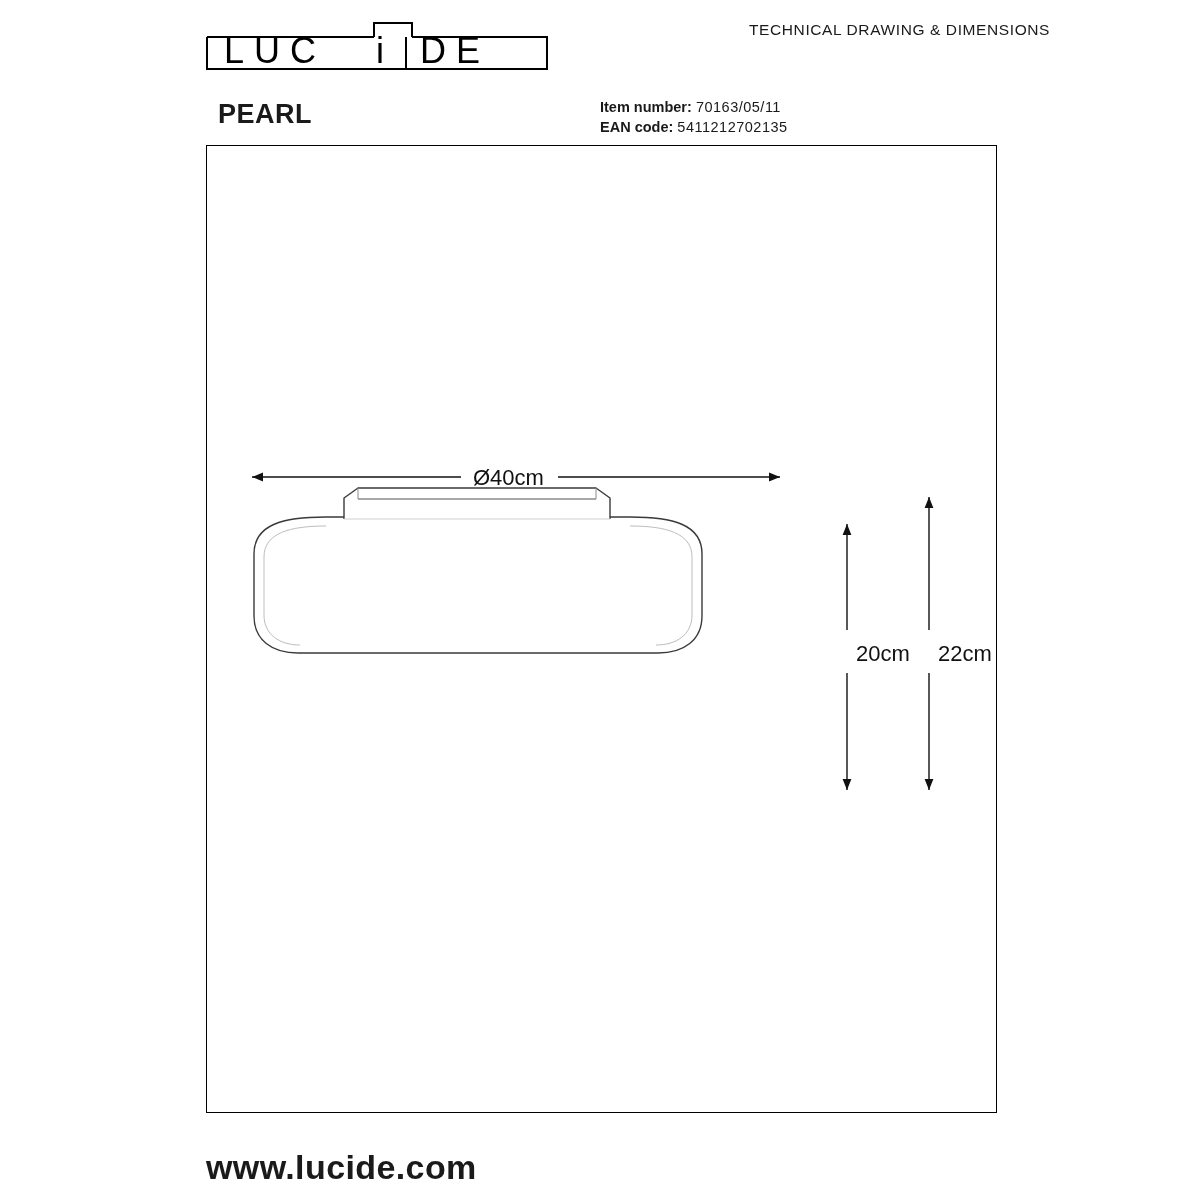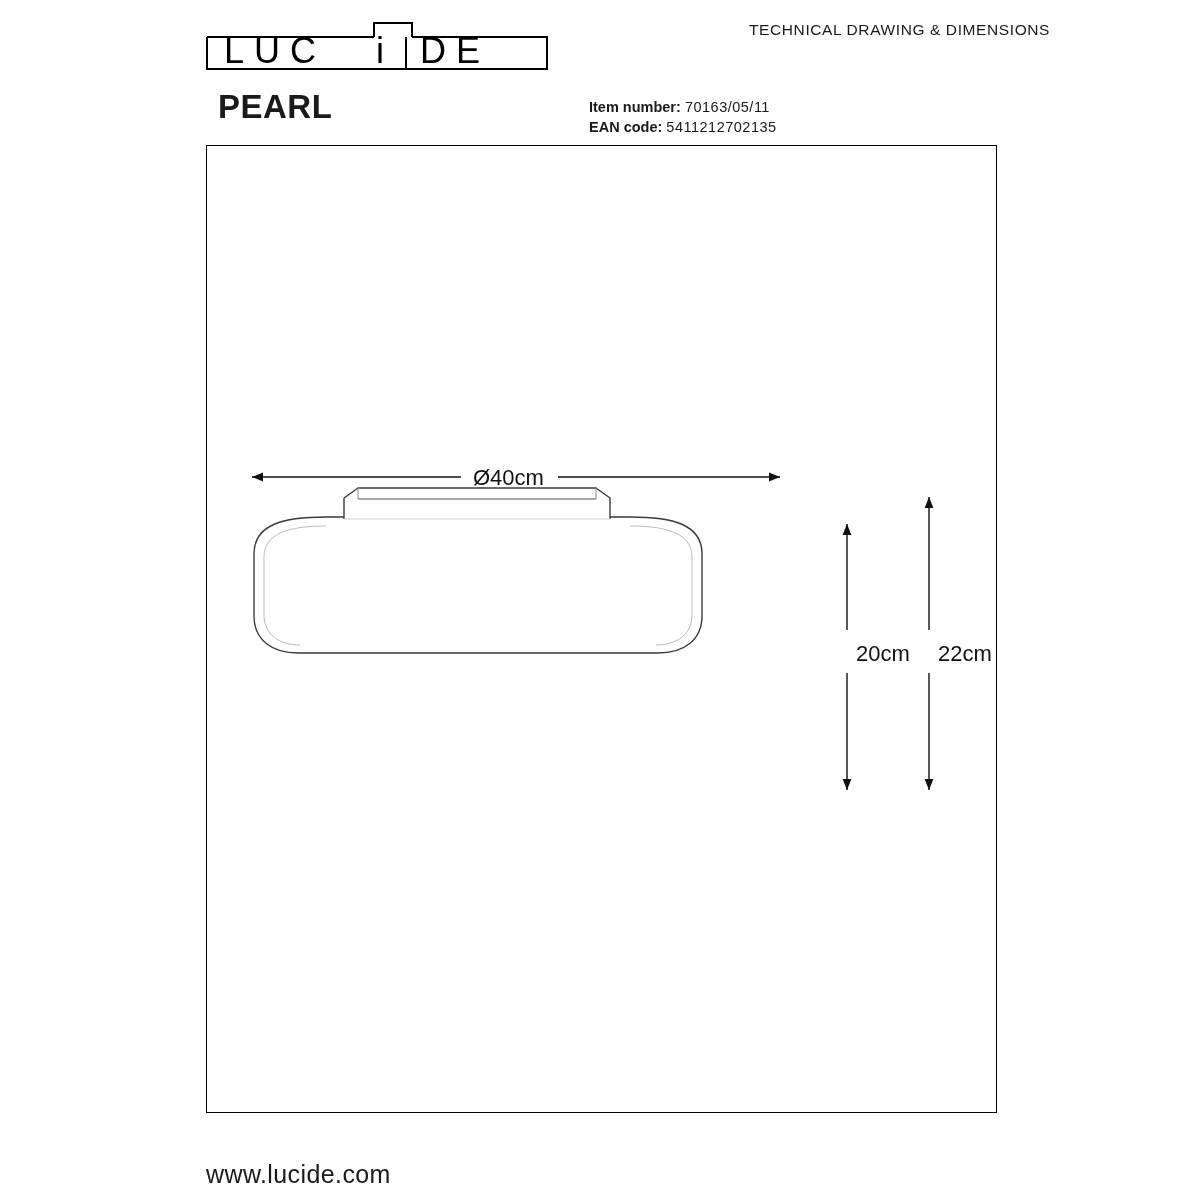--- a/index.html
+++ b/index.html
@@ -40,34 +40,34 @@
     top: 21px;
     font-size: 15.5px;
     letter-spacing: 0.6px;
     color: #1a1a1a;
     white-space: nowrap;
   }
 
   .product-title {
     position: absolute;
     left: 218px;
-    top: 88px;
-    font-size: 33px;
+    top: 99px;
+    font-size: 27px;
     font-weight: bold;
     letter-spacing: 0.5px;
   }
 
   .meta {
     position: absolute;
     left: 589px;
     top: 97px;
     font-size: 14.5px;
     line-height: 20px;
   }
-  .meta .row { white-space: nowrap; }
+  .meta .row { white-space: nowrap; margin-left: 11px; }
   .meta .lbl { font-weight: bold; }
   .meta .val { letter-spacing: 0.5px; }
 
   
   .frame {
     position: absolute;
     left: 206px;
     top: 145px;
     width: 791px;
     height: 968px;
@@ -90,25 +90,24 @@
     top: 1124px;
     font-size: 19px;
     font-weight: bold;
     letter-spacing: 0.1px;
     white-space: nowrap;
   }
   .footer-url {
     position: absolute;
     left: 206px;
     top: 1148px;
-    font-size: 25px;
-    font-weight: normal;
+    font-size: 34px;
+    font-weight: bold;
     letter-spacing: 0.4px;
     white-space: nowrap;
-    margin-top: 12px;
   }
 
   .dim-label {
     font-family: "Liberation Sans", sans-serif;
     font-size: 22px;
     fill: #111;
   }
 </style>
 </head>
 <body>

